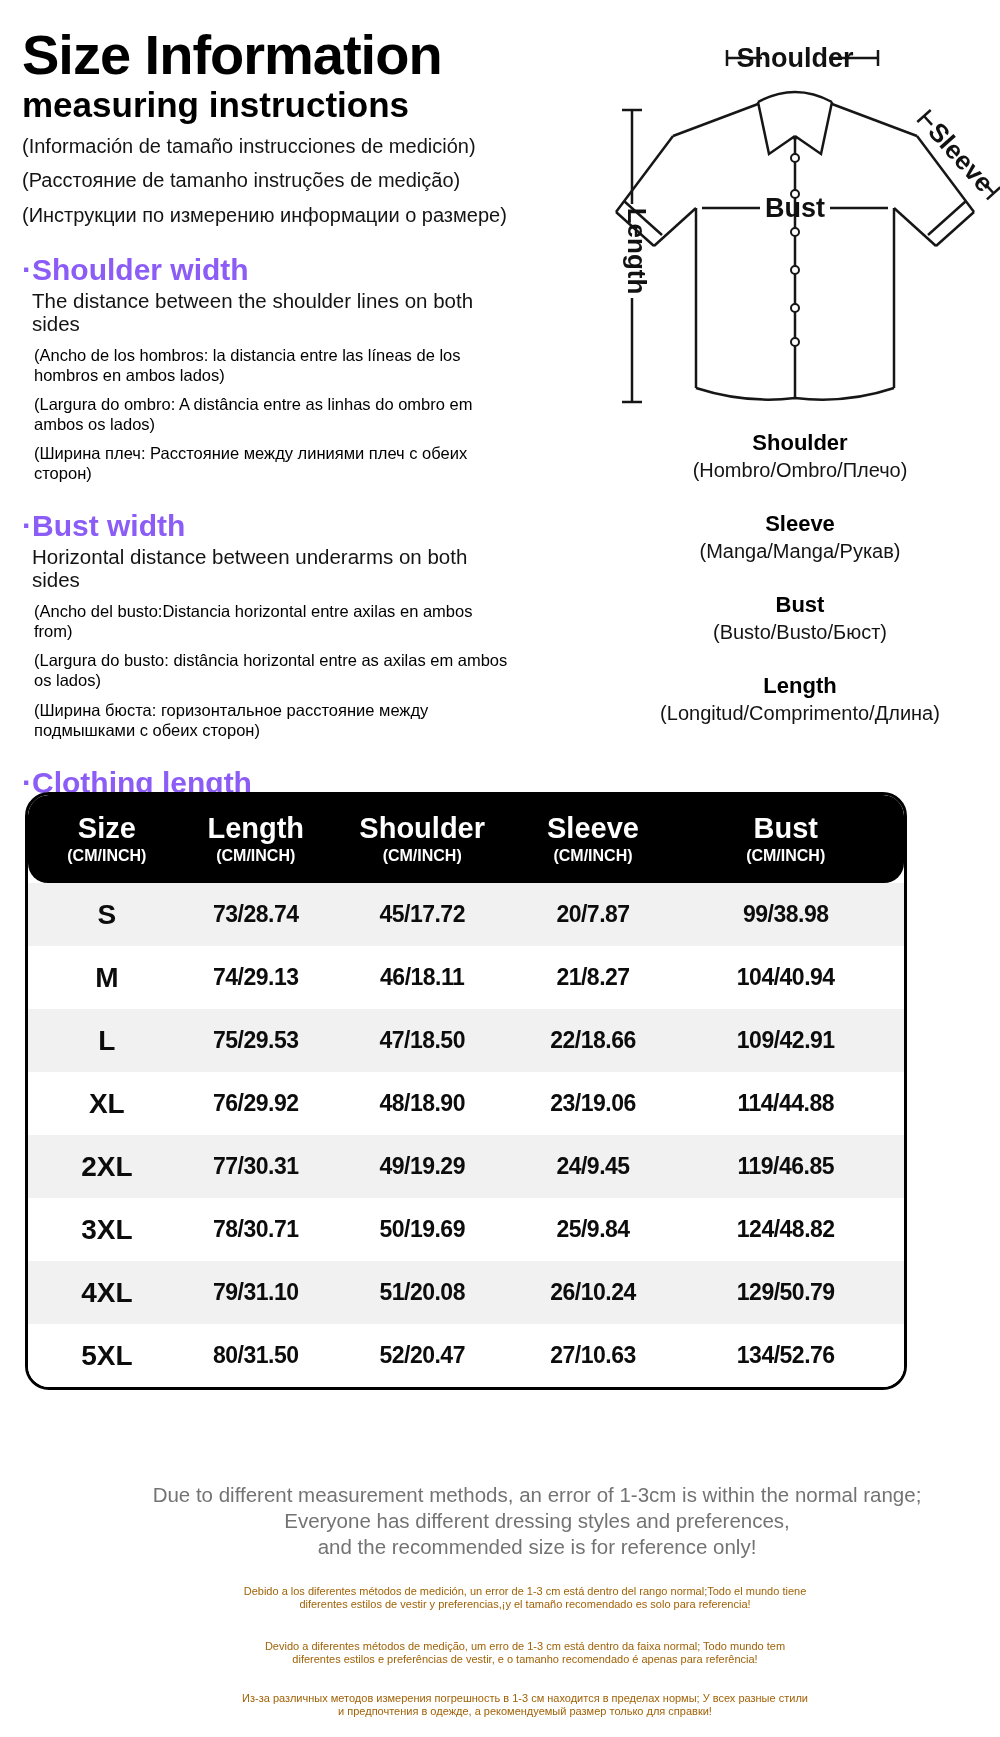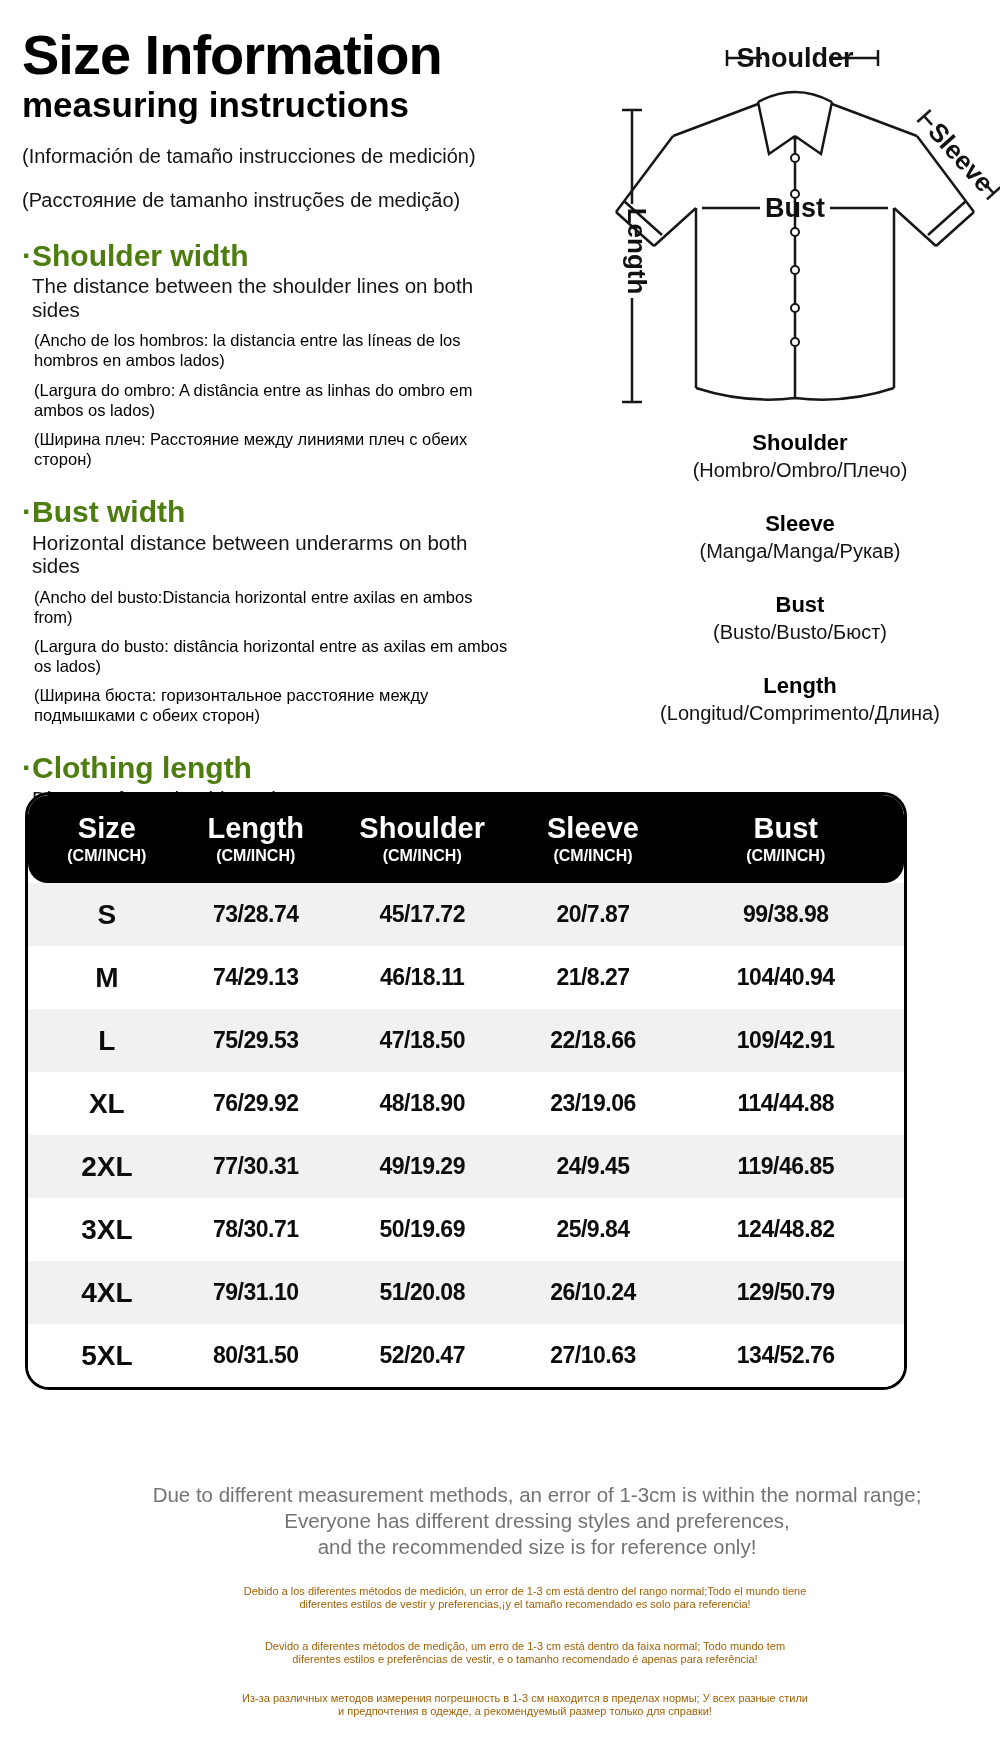--- a/index.html
+++ b/index.html
@@ -2,25 +2,25 @@
 <html><head>
 <meta charset="utf-8">
 <style>
   html,body{margin:0;padding:0;background:#ffffff;}
   body{width:1000px;height:1737px;position:relative;font-family:"Liberation Sans",sans-serif;color:#111;overflow:hidden;}
 
   
   .left-col{position:absolute;left:22px;top:26px;width:512px;}
   .title{font-size:56px;font-weight:bold;color:#000;line-height:1.02;letter-spacing:-1px;}
   .subtitle{font-size:35px;font-weight:bold;color:#000;line-height:1.05;margin-top:4px;}
-  .trans{font-size:20px;line-height:1.22;margin-top:20px;color:#141414;}
+  .trans{font-size:20px;line-height:1.22;margin-top:10px;color:#141414;}
   .trans:first-of-type{margin-top:9px;}
 
   .section{margin-top:27px;}
-  .sec-title{font-size:30px;font-weight:bold;color:#4d7c0f;line-height:1.05;}
+  .sec-title{font-size:30px;font-weight:bold;color:#8b5cf6;line-height:1.05;}
   .sec-desc{font-size:20.5px;color:#141414;margin:3px 16px 0 10px;line-height:1.15;}
   .sec-note{font-size:16.5px;color:#000000;line-height:1.22;margin:9px 0 0 12px;max-width:478px;}
 
   
   .diagram{position:absolute;left:550px;top:36px;width:450px;height:392px;}
   .diagram svg{display:block;}
 
   .legend{position:absolute;left:610px;top:430px;width:380px;display:flex;flex-direction:column;gap:29px;text-align:center;}
   .legend-name{font-size:22px;font-weight:bold;color:#000;}
   .legend-trans{font-size:20px;color:#141414;margin-top:3px;}
@@ -45,20 +45,21 @@
   .disc-sm{font-size:11px;line-height:1.22;color:#a16207;padding-left:25px;}
 </style>
 </head>
 <body>
 
 <div class="left-col">
   <div class="title">Size Information</div>
   <div class="subtitle">measuring instructions</div>
   <div class="trans">(Información de tamaño instrucciones de medición)</div>
   <div class="trans">(Расстояние de tamanho instruções de medição)</div>
+  <div class="trans">(Инструкции по измерению информации о размере)</div>
 
   <div class="section">
     <div class="sec-title"><span>·</span><span>Shoulder width</span></div>
     <div class="sec-desc">The distance between the shoulder lines on both sides</div>
     <div class="sec-note">(Ancho de los hombros: la distancia entre las líneas de los hombros en ambos lados)</div>
     <div class="sec-note">(Largura do ombro: A distância entre as linhas do ombro em ambos os lados)</div>
     <div class="sec-note">(Ширина плеч: Расстояние между линиями плеч с обеих сторон)</div>
   </div>
 
   <div class="section">

